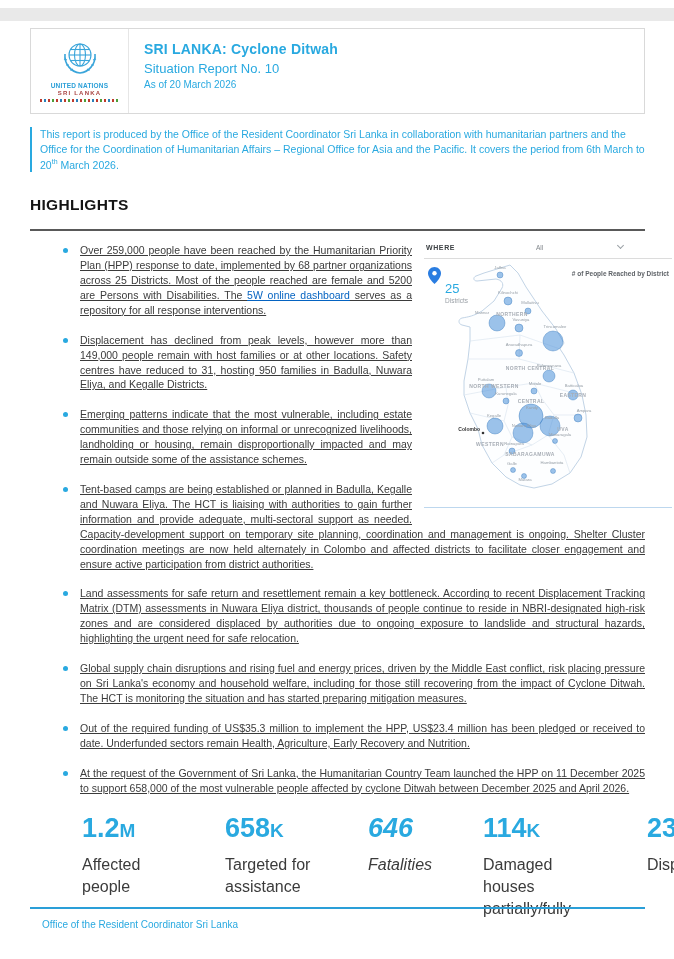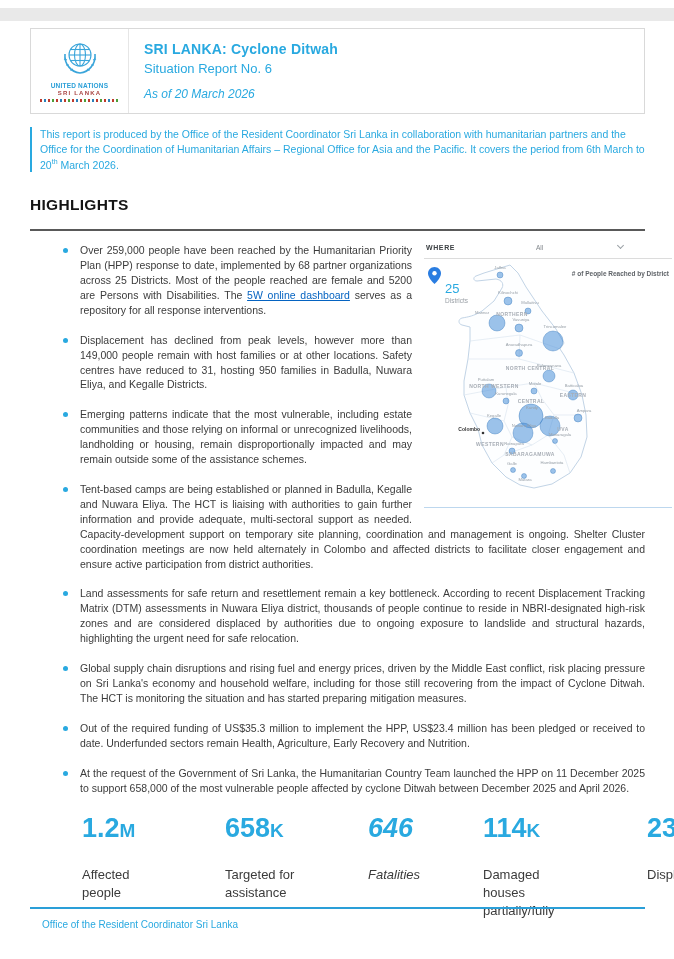--- a/index.html
+++ b/index.html
@@ -14,30 +14,30 @@
   
   .header-box { border:1px solid #d9d9d9; background:#fff; display:flex; height:86px; }
   .logo-cell { width:98px; border-right:1px solid #e6e6e6; display:flex; flex-direction:column; align-items:center; justify-content:center; padding:5px 0 6px; }
   .logo-org { font-size:6.5px; font-weight:bold; color:#2a9fd8; letter-spacing:.2px; margin-top:2px; }
   .logo-country { font-size:6px; font-weight:bold; color:#a94442; letter-spacing:1.2px; margin-top:1px; }
   .logo-dots { margin-top:3px; width:80px; height:3px;
     background: repeating-linear-gradient(90deg,#c0392b 0 2px,transparent 2px 4px,#2980b9 4px 6px,transparent 6px 8px,#c0392b 8px 10px,transparent 10px 12px,#4c9f38 12px 14px,transparent 14px 16px); }
   .title-cell { padding:12px 0 0 15px; }
   .doc-title { color:#29a9e0; font-size:14px; font-weight:bold; letter-spacing:.2px; }
   .doc-subtitle { color:#29a9e0; font-size:13px; margin-top:4px; }
-  .doc-asof { color:#29a9e0; font-size:12px; margin-top:11px;font-style:italic; }
+  .doc-asof { color:#29a9e0; font-size:10px; margin-top:3px; }
 
   
   .intro { margin-top:13px; border-left:2px solid #29a9e0; padding-left:8px; color:#29a9e0; font-size:10.5px; line-height:1.42; }
   .intro sup { font-size:7px; }
 
   
   .highlights-heading { margin-top:24px; font-size:15.5px; font-weight:bold; color:#141414; letter-spacing:.3px; padding-bottom:15px; border-bottom:2px solid #595959; }
   ul.bullets { list-style:none; margin-top:12px; padding-left:50px; }
-  ul.bullets li { position:relative; margin-bottom:15px; font-size:10.5px; line-height:1.42; text-align:justify; color:#3b3b3b; }
+  ul.bullets li { position:relative; margin-bottom:15px; font-size:10.5px; line-height:1.42; text-align:justify; color:#3b3b3b;text-decoration:underline; }
   ul.bullets li::before { content:""; position:absolute; left:-17px; top:5px; width:5px; height:5px; border-radius:50%; background:#29a9e0; }
   ul.bullets a { color:#0563c1; text-decoration:underline; }
 
   
   .map-widget { float:right; width:248px; height:271px; margin:6px -27px 6px 12px; position:relative; background:#fff; border-bottom:1px solid #bdd7ee; }
   .mw-header { height:22px; border-bottom:1px solid #dcdcdc; position:relative; }
   .mw-where { position:absolute; left:2px; top:7px; font-size:7px; font-weight:bold; color:#3c4043; letter-spacing:.6px; }
   .mw-filter { position:absolute; left:112px; top:7px; font-size:6.5px; color:#80868b; cursor:pointer; }
   .mw-chevron { position:absolute; left:194px; top:6px; width:5px; height:5px; border-right:1px solid #9aa0a6; border-bottom:1px solid #9aa0a6; transform:rotate(45deg); cursor:pointer; }
   .mw-pin-block { position:absolute; left:4px; top:30px; z-index:2; }
@@ -53,21 +53,21 @@
   .mw-map .district-label { font-size:4.2px; fill:#98a0a8; text-anchor:middle; }
   .mw-map .city-label { font-size:5px; font-weight:bold; fill:#333; text-anchor:end; }
 
   
   .figures { display:flex; clear:both; padding-left:52px; margin-top:20px;gap:40px; }
   .stat { flex:0 0 auto; }
   .stat:nth-child(1){ width:103px; } .stat:nth-child(2){ width:103px; }
   .stat:nth-child(3){ width:75px;font-style:italic; }  .stat:nth-child(4){ width:124px; }
   .stat-value { color:#29a9e0; font-weight:bold; font-size:27px; line-height:1; }
   .stat-value .suffix { font-size:19px; }
-  .stat-label { margin-top:24px; font-size:13px; color:#3b3b3b; line-height:1.35; max-width:88px; }
+  .stat-label { margin-top:12px; font-size:16px; color:#3b3b3b; line-height:1.35; max-width:88px; }
   .stat:nth-child(5) .stat-label { max-width:160px; }
 
   
   .footer { position:absolute; left:30px; right:29px; top:907px; border-top:2px solid #2a9fd8; }
   .footer-text { padding:10px 0 0 12px; font-size:10px; color:#29a9e0; }
 </style>
 </head>
 <body>
 
 <div class="top-strip"></div>
@@ -89,21 +89,21 @@
             <path d="M8 20 l-3 -1 M10 25 l-3 0 M14 29 l-2.5 1.5 M34 20 l3 -1 M32 25 l3 0 M28 29 l2.5 1.5" stroke-width="1.2"></path>
           </g>
         </svg>
       </span>
       <div class="logo-org">UNITED NATIONS</div>
       <div class="logo-country">SRI LANKA</div>
       <div class="logo-dots"></div>
     </div>
     <div class="title-cell">
       <div class="doc-title">SRI LANKA: Cyclone Ditwah</div>
-      <div class="doc-subtitle">Situation Report No. 6</div>
+      <div class="doc-subtitle">Situation Report No. 10</div>
       <div class="doc-asof">As of 20 March 2026</div>
     </div>
   </div>
 
   <p class="intro"><span>This report is produced by the Office of the Resident Coordinator Sri Lanka in collaboration with humanitarian partners and the Office for the Coordination of Humanitarian Affairs – Regional Office for Asia and the Pacific. It covers the period from 6th March to 20</span><sup>th</sup><span> March 2026.</span></p>
 
   <div class="highlights-heading">HIGHLIGHTS</div>
 
   <div class="map-widget">
     <div class="mw-header">

